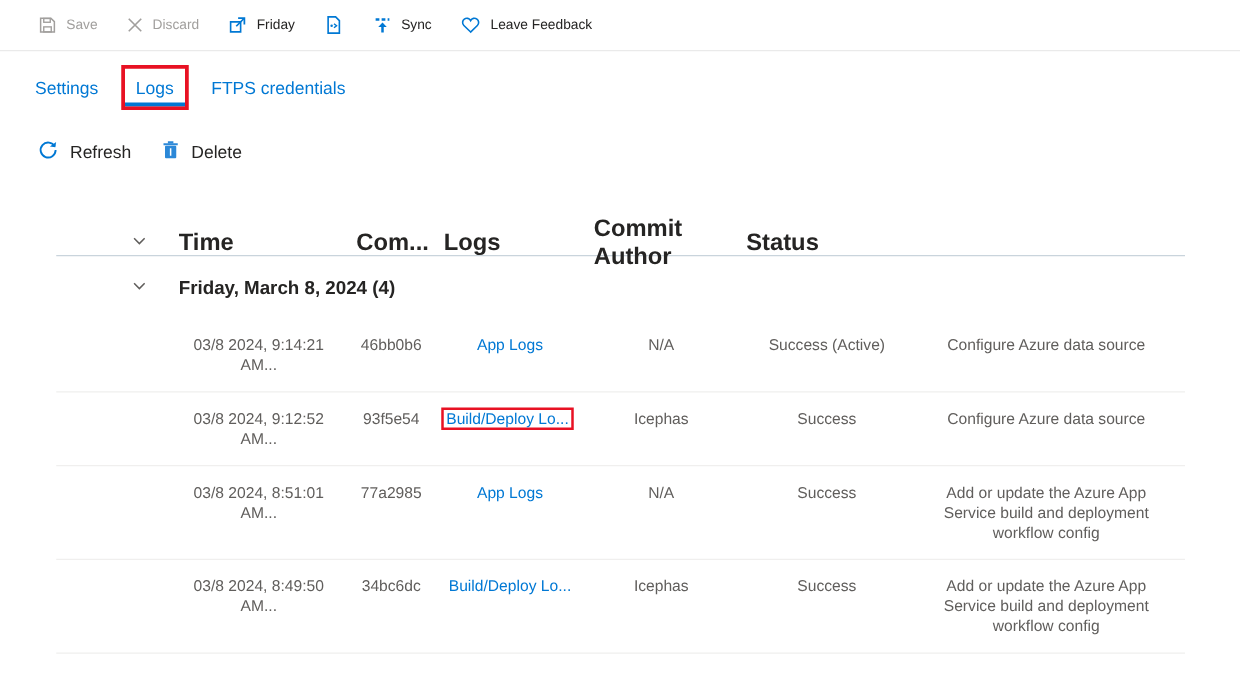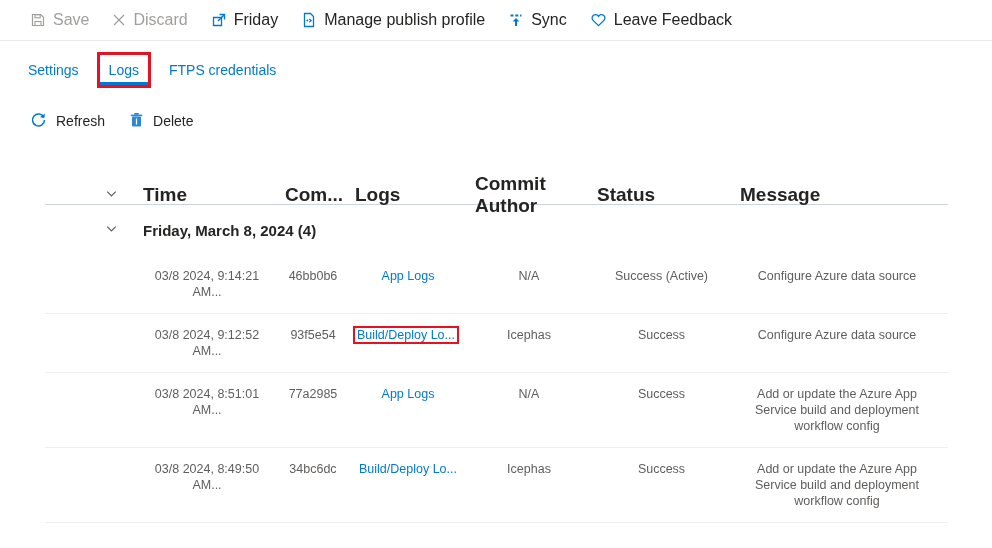--- a/index.html
+++ b/index.html
@@ -2,21 +2,21 @@
 <html><head>
 <meta charset="utf-8">
 <style>
   * { margin:0; padding:0; box-sizing:border-box; }
   html,body { width:992px; height:548px; background:#fff; overflow:hidden;
               font-family:"Liberation Sans", sans-serif; color:#323130; }
 
   
   .cmdbar { display:flex; align-items:center; height:41px; padding-left:30px;
             gap:23px; border-bottom:1px solid #eaeaea; }
-  .cmd { display:flex; align-items:center; gap:7px; font-size:16px;
+  .cmd { display:flex; align-items:center; gap:7px; font-size:11px;
          color:#252423; cursor:pointer; white-space:nowrap; }
   .cmd.disabled { color:#a19f9d; cursor:default; }
   .cmd svg { display:block; }
 
   
   .tabs { display:flex; align-items:center; gap:18px; padding-left:28px; margin-top:11px; }
   .tab { font-size:14px; color:#0078d4; cursor:pointer; }
   .tab-box { border:3px solid #e81123; }
   .tab-active-inner { display:inline-block; padding:7px 9px 4px;
                       border-bottom:3px solid #0078d4; }
@@ -78,21 +78,20 @@
     <span>Friday</span>
   </div>
   <div class="cmd">
     <span>
       <svg width="16" height="16" viewBox="0 0 16 16">
           <path d="M3.5 1.5h6l3 3v10h-9z" fill="none" stroke="#0078d4" stroke-width="1.3"></path>
           <circle cx="6.3" cy="8.6" r="1" fill="#0078d4"></circle>
           <path d="M8.2 7l2 1.6-2 1.6" fill="none" stroke="#0078d4" stroke-width="1.2"></path>
         </svg>
     </span>
-    <span>Manage publish profile</span>
   </div>
   <div class="cmd">
     <span>
       <svg width="16" height="16" viewBox="0 0 16 16">
           <path d="M2.5 3.5h11" stroke="#0078d4" stroke-width="2" stroke-dasharray="3 1.8" fill="none"></path>
           <path d="M8 14V7.5" stroke="#0078d4" stroke-width="2" fill="none"></path>
           <path d="M4.6 9.5L8 6l3.4 3.5z" fill="#0078d4"></path>
         </svg>
     </span>
     <span>Sync</span>
@@ -146,21 +145,20 @@
         <svg width="15" height="15" viewBox="0 0 16 16">
             <path d="M3.5 6l4.5 4.5L12.5 6" fill="none" stroke="#605e5c" stroke-width="1.3"></path>
           </svg>
       </span>
     </div>
     <div class="cell">Time</div>
     <div class="cell">Com...</div>
     <div class="cell">Logs</div>
     <div class="cell">Commit Author</div>
     <div class="cell">Status</div>
-    <div class="cell">Message</div>
   </div>
 
   <div class="grid-row group-row">
     <div class="cell expander">
       <span class="chev">
         <svg width="15" height="15" viewBox="0 0 16 16">
             <path d="M3.5 6l4.5 4.5L12.5 6" fill="none" stroke="#605e5c" stroke-width="1.3"></path>
           </svg>
       </span>
     </div>

